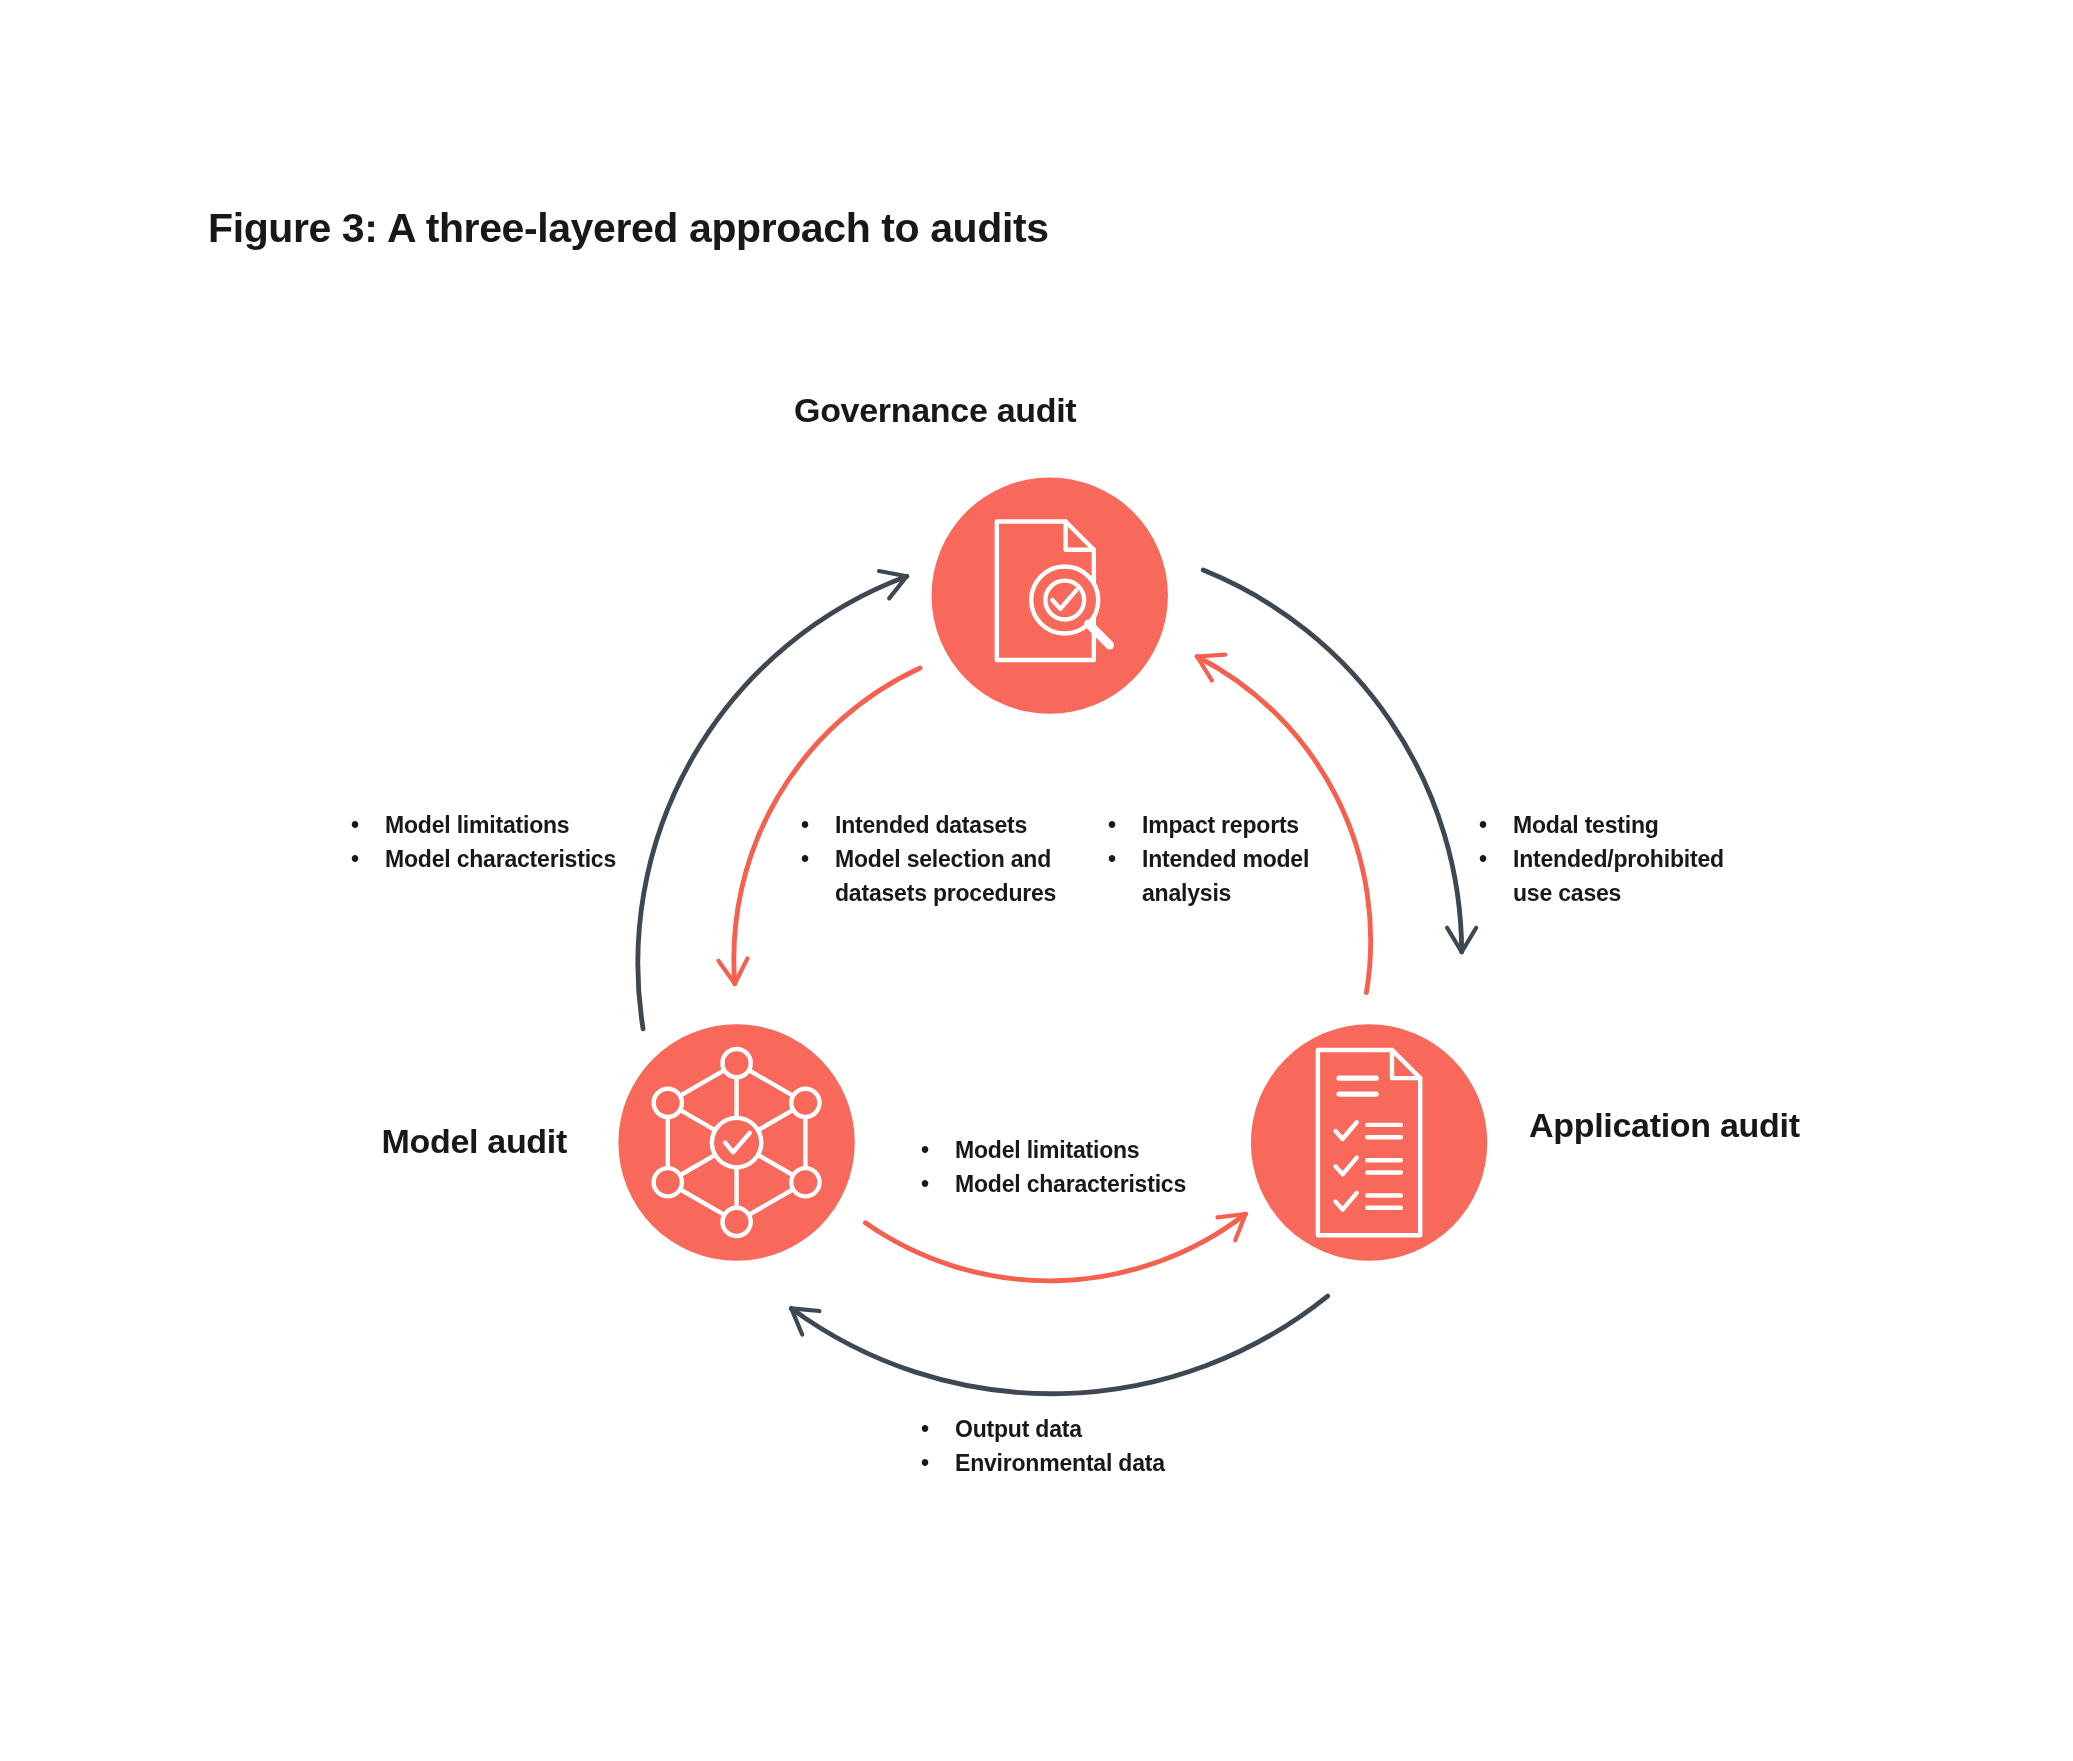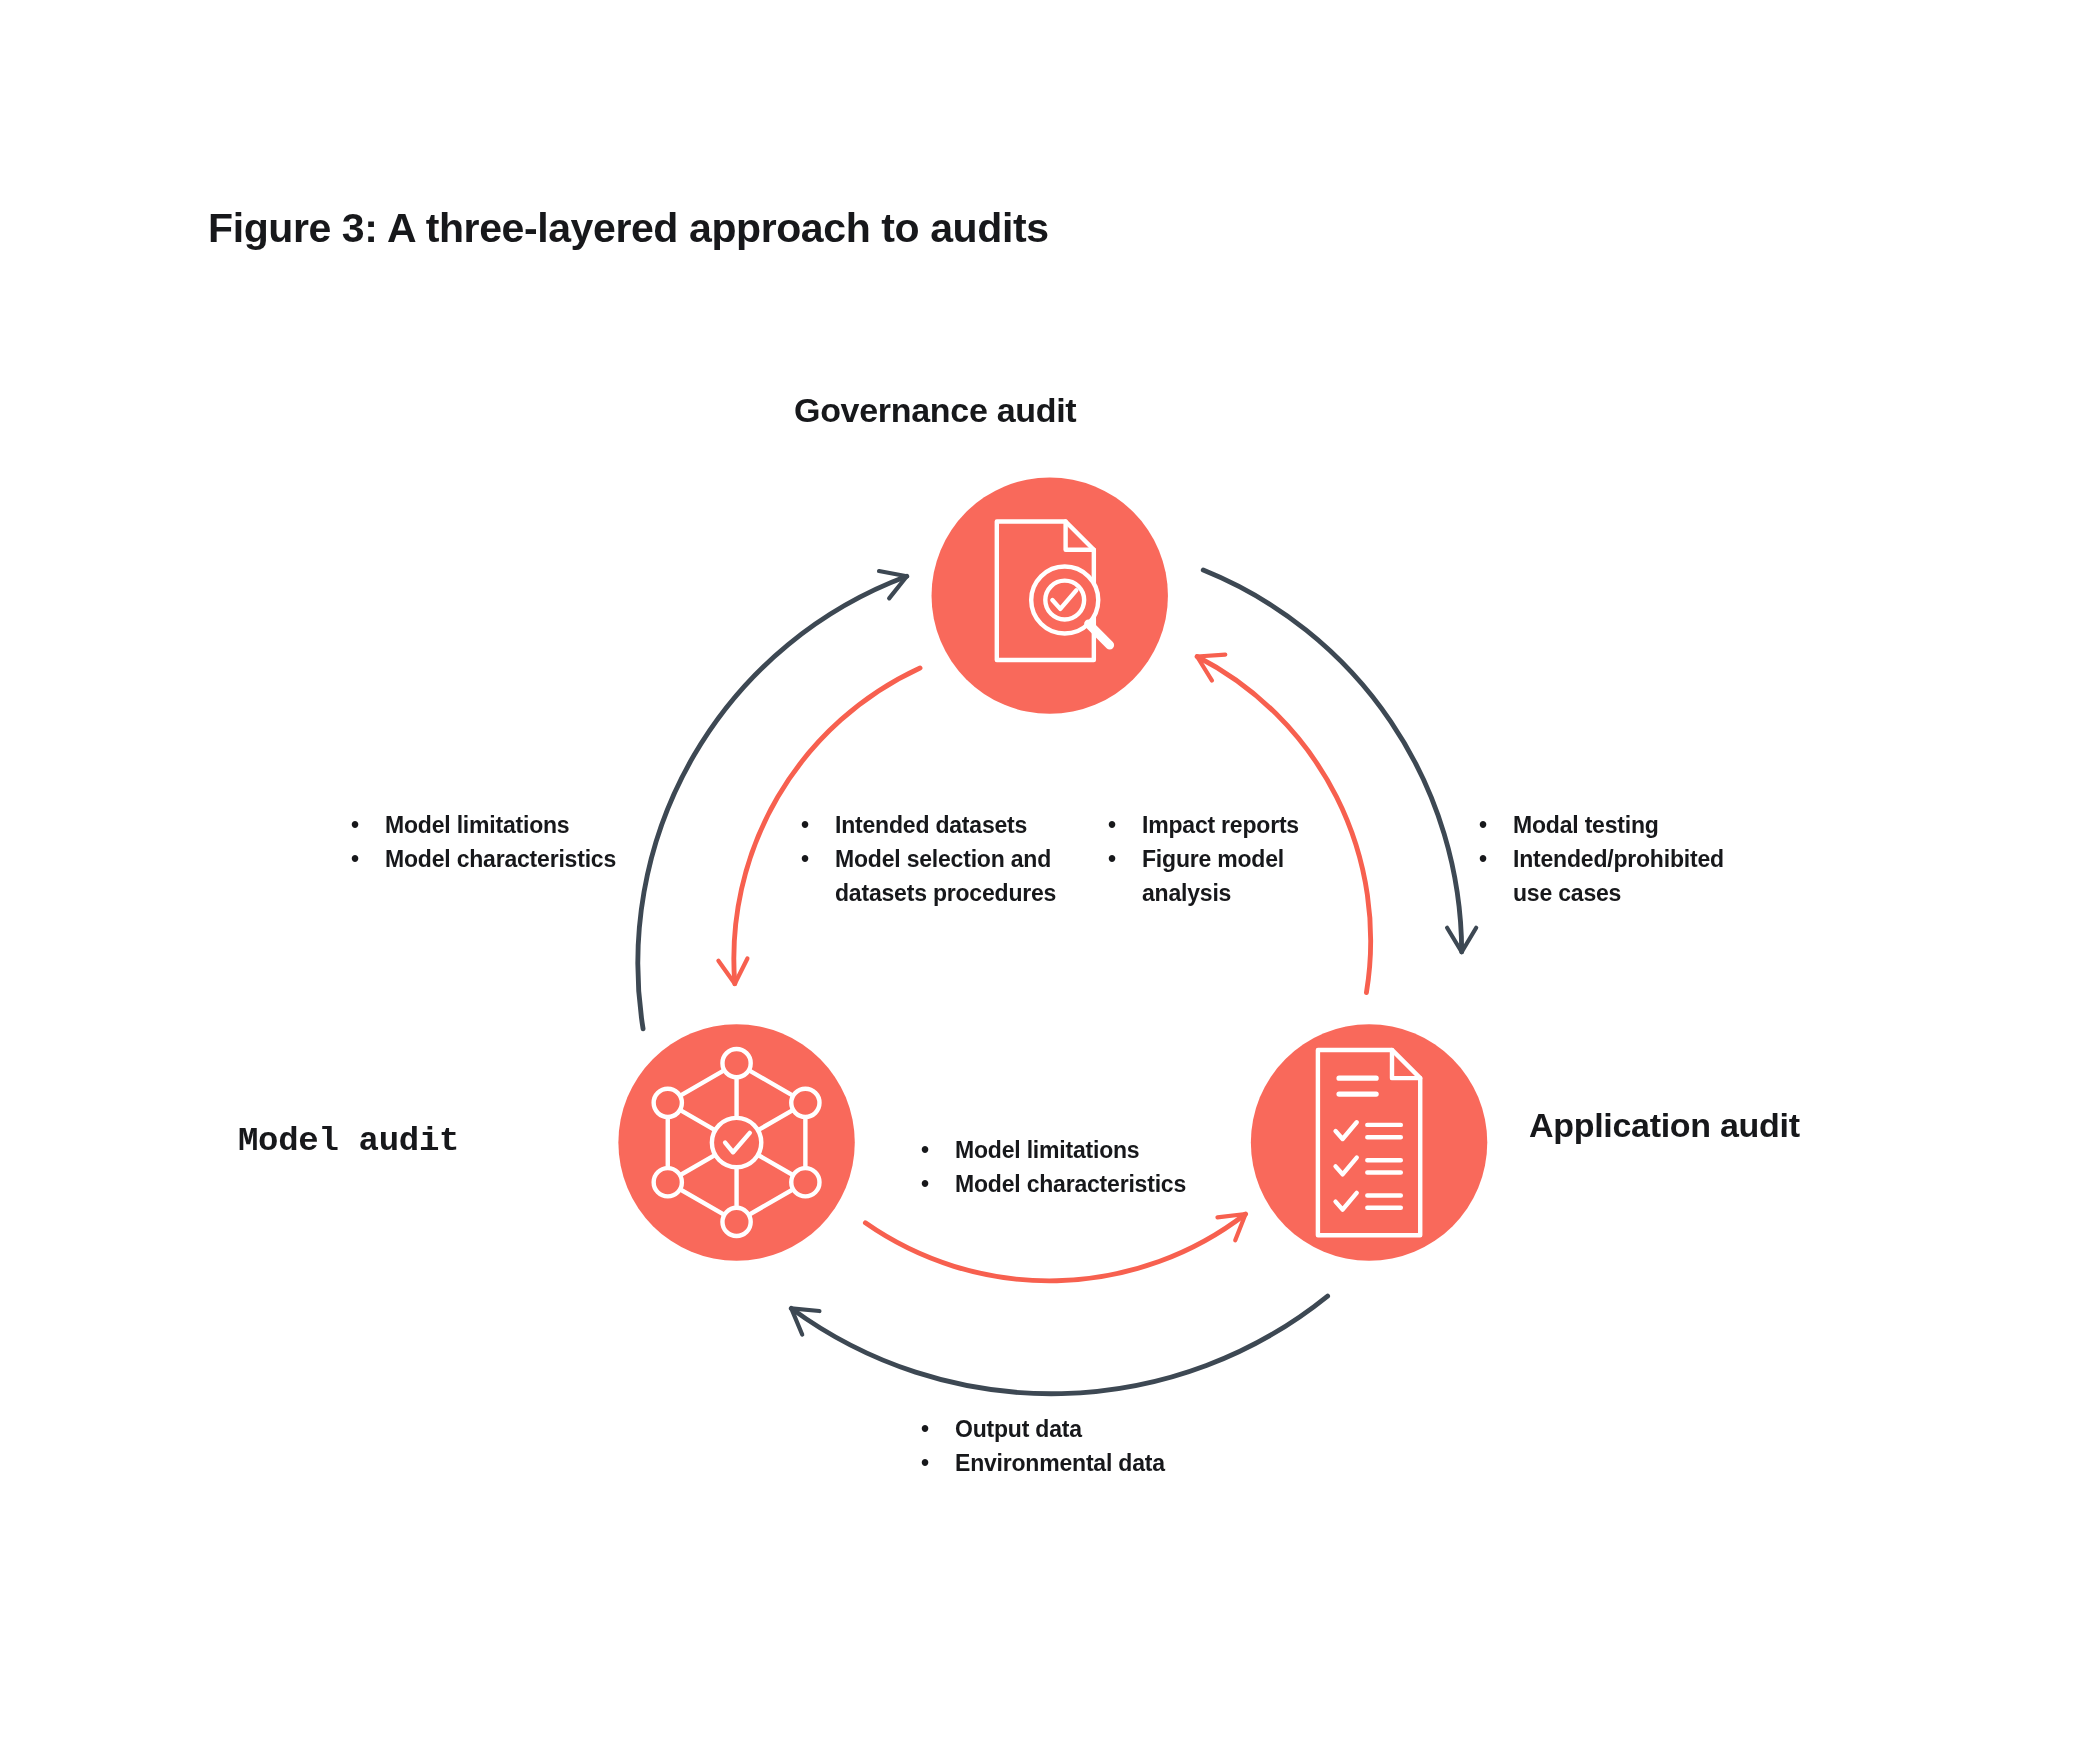--- a/index.html
+++ b/index.html
@@ -8,21 +8,21 @@
     font-family:"Liberation Sans","DejaVu Sans",sans-serif;color:#17181b;
   }
   .abs{position:absolute;}
   #title{
     left:208px;top:205px;font-size:41px;font-weight:bold;letter-spacing:-0.4px;white-space:nowrap;
   }
   .node-label{
     font-size:34px;font-weight:bold;letter-spacing:-0.3px;white-space:nowrap;
   }
   #label-governance{left:794px;top:391px;width:529px;text-align:left;}
-  #label-model{left:238px;top:1122px;width:353px;font-family:Liberation Mono, monospace;}
+  #label-model{left:214px;top:1122px;width:353px;text-align:right;}
   #label-application{left:1529px;top:1106px;}
   .bullets{position:absolute;font-size:23px;font-weight:bold;letter-spacing:-0.2px;}
   .bullets .line{display:flex;height:34px;line-height:34px;white-space:nowrap;}
   .bullets .dot{display:inline-block;width:34px;font-size:23px;}
   .bullets .cont .dot{visibility:hidden;}
   #g-model-chars{left:351px;top:808px;}
   #g-training{left:801px;top:808px;}
   #g-impact{left:1108px;top:808px;}
   #g-access{left:1479px;top:808px;}
   #g-center{left:921px;top:1133px;}
@@ -130,21 +130,21 @@
     </div>
 </div>
 
 <div id="g-impact" class="bullets">
   <div class="line">
       <span class="dot">•</span>
       <span>Impact reports</span>
     </div>
   <div class="line">
       <span class="dot">•</span>
-      <span>Figure model</span>
+      <span>Intended model</span>
     </div>
   <div class="line cont">
       <span class="dot">•</span>
       <span>analysis</span>
     </div>
 </div>
 
 <div id="g-access" class="bullets">
   <div class="line">
       <span class="dot">•</span>

